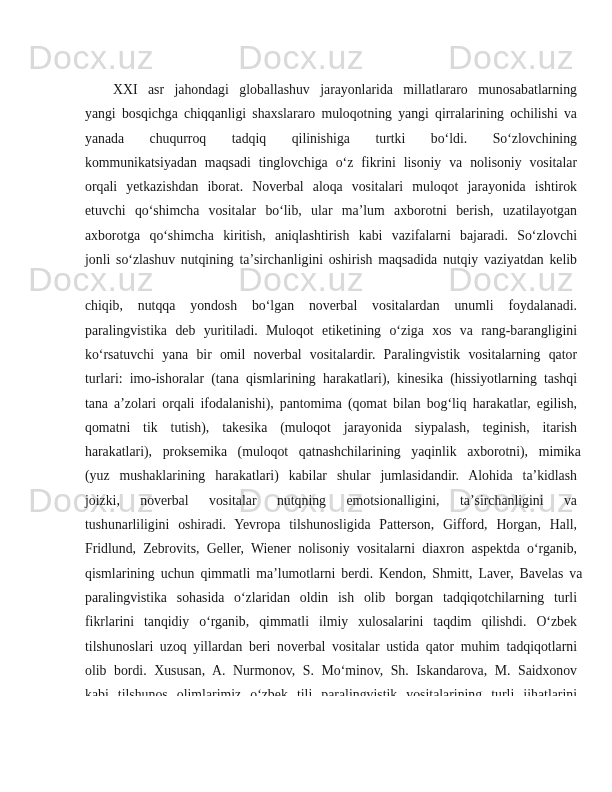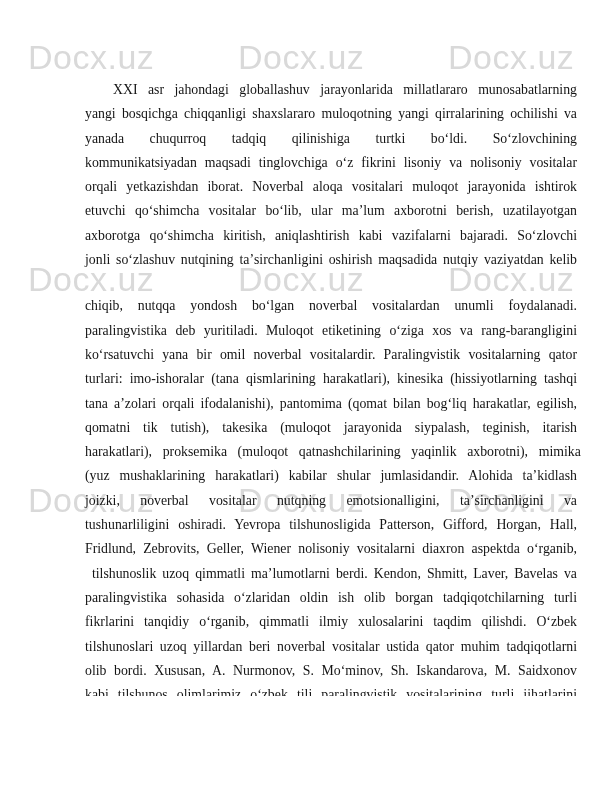--- a/index.html
+++ b/index.html
@@ -90,21 +90,21 @@
       <div class="line" style="word-spacing: 4.93555px;"><span>paralingvistika deb yuritiladi. Muloqot etiketining oʻziga xos va rang-barangligini</span></div>
       <div class="line" style="word-spacing: 4.74414px;"><span>koʻrsatuvchi yana bir omil noverbal vositalardir. Paralingvistik vositalarning qator</span></div>
       <div class="line" style="word-spacing: 3.72768px;"><span>turlari: imo-ishoralar (tana qismlarining harakatlari), kinesika (hissiyotlarning tashqi</span></div>
       <div class="line" style="word-spacing: 2.62326px;"><span>tana aʼzolari orqali ifodalanishi), pantomima (qomat bilan bogʻliq harakatlar, egilish,</span></div>
       <div class="line" style="word-spacing: 9.43359px;"><span>qomatni tik tutish), takesika (muloqot jarayonida siypalash, teginish, itarish</span></div>
       <div class="line" style="word-spacing: 7.15885px;"><span>harakatlari), proksemika (muloqot qatnashchilarining yaqinlik axborotni), mimika</span></div>
       <div class="line" style="word-spacing: 6.46429px;"><span>(yuz mushaklarining harakatlari) kabilar shular jumlasidandir. Alohida taʼkidlash</span></div>
       <div class="line" style="word-spacing: 16.987px;"><span>joizki, noverbal vositalar nutqning emotsionalligini, taʼsirchanligini va</span></div>
       <div class="line" style="word-spacing: 5.375px;"><span>tushunarliligini oshiradi. Yevropa tilshunosligida Patterson, Gifford, Horgan, Hall,</span></div>
       <div class="line" style="word-spacing: 3.74805px;"><span>Fridlund, Zebrovits, Geller, Wiener nolisoniy vositalarni diaxron aspektda oʻrganib,</span></div>
-      <div class="line" style="word-spacing: 2.57118px;"><span>tilshunoslik uzoq qimmatli maʼlumotlarni berdi. Kendon, Shmitt, Laver, Bavelas va</span></div>
+      <div class="line" style="word-spacing: 2.57118px;"><span>qismlarining uchun qimmatli maʼlumotlarni berdi. Kendon, Shmitt, Laver, Bavelas va</span></div>
       <div class="line" style="word-spacing: 6.35352px;"><span>paralingvistika sohasida oʻzlaridan oldin ish olib borgan tadqiqotchilarning turli</span></div>
       <div class="line" style="word-spacing: 6.54297px;"><span>fikrlarini tanqidiy oʻrganib, qimmatli ilmiy xulosalarini taqdim qilishdi. Oʻzbek</span></div>
       <div class="line" style="word-spacing: 3.19444px;"><span>tilshunoslari uzoq yillardan beri noverbal vositalar ustida qator muhim tadqiqotlarni</span></div>
       <div class="line" style="word-spacing: 4.11875px;"><span>olib bordi. Xususan, A. Nurmonov, S. Moʻminov, Sh. Iskandarova, M. Saidxonov</span></div>
       <div class="line" style="word-spacing: 5.65039px;"><span>kabi tilshunos olimlarimiz oʻzbek tili paralingvistik vositalarining turli jihatlarini</span></div>
     </div>
 
   <div class="page-num">65</div>
 
 </div>

